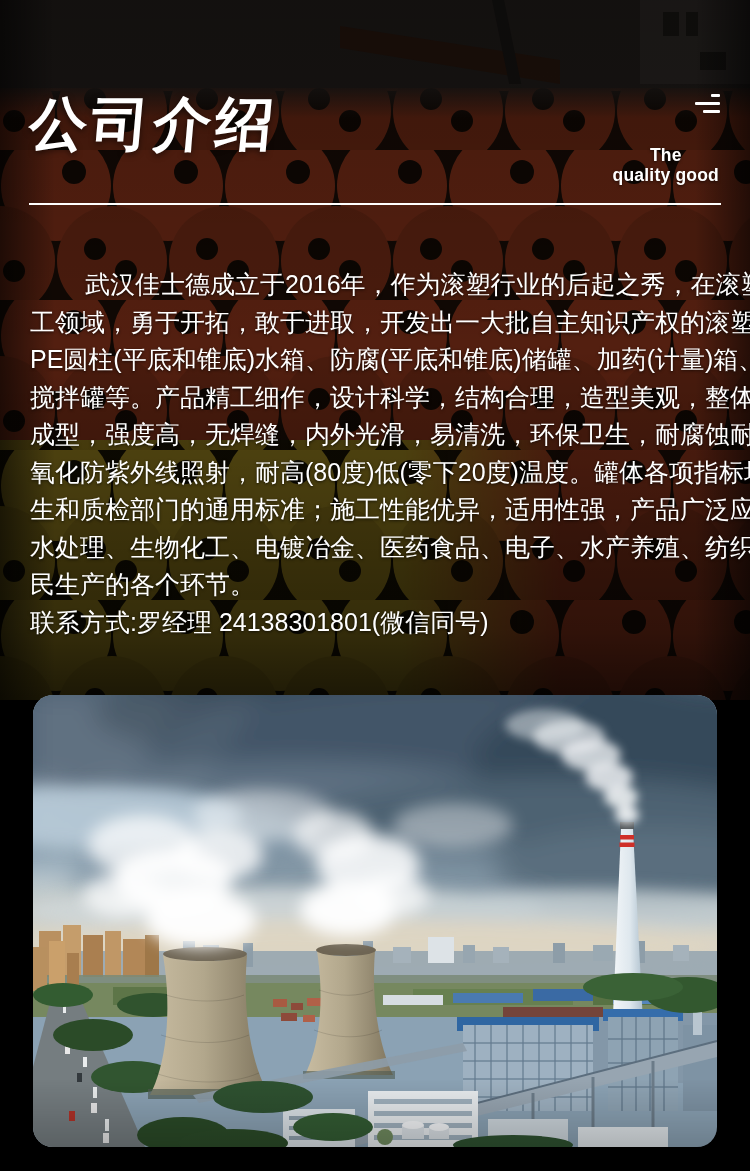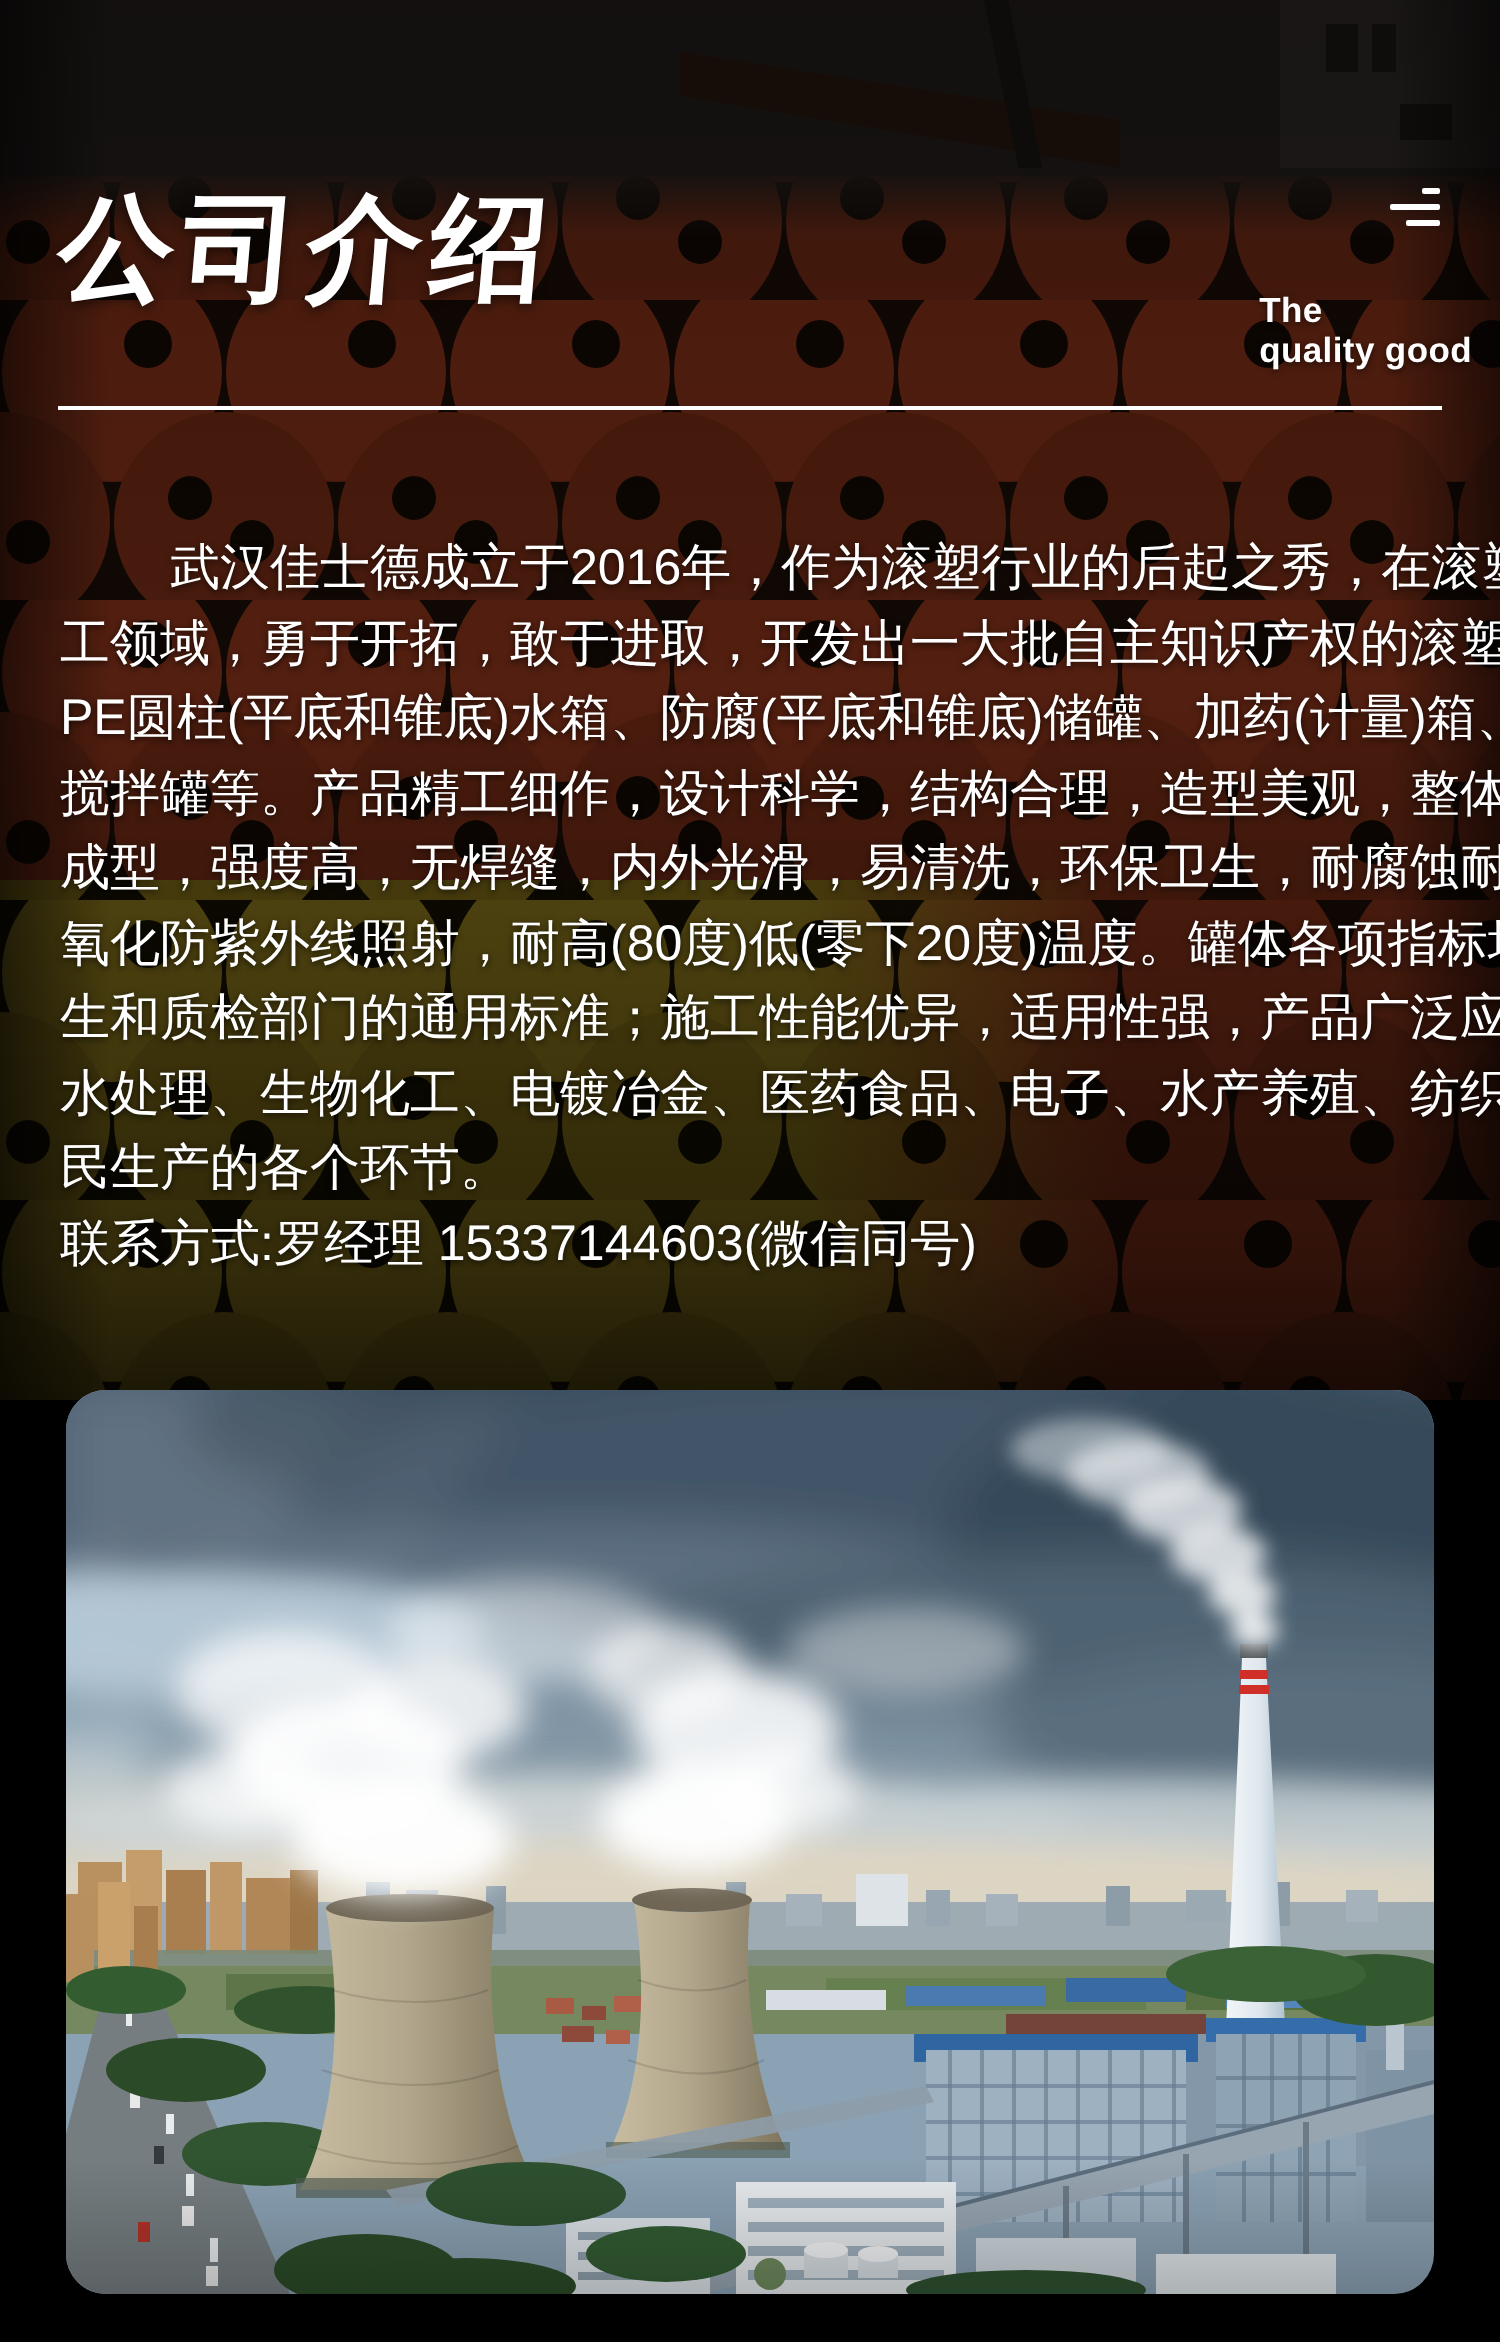--- a/index.html
+++ b/index.html
@@ -14,21 +14,21 @@
   
   .page-title{position:absolute;left:26px;top:86px;color:#fff;font-size:58px;font-weight:800;
       letter-spacing:4px;transform:skewX(-5deg);transform-origin:left bottom;
       text-shadow:0 2px 6px rgba(0,0,0,.55);white-space:nowrap;}
   .menu-icon{position:absolute;right:30px;top:94px;display:flex;flex-direction:column;
       align-items:flex-end;gap:5px;cursor:pointer;}
   .menu-icon .bar{height:3px;background:#fff;border-radius:1px;}
   .menu-icon .b1{width:9px;}
   .menu-icon .b2{width:25px;}
   .menu-icon .b3{width:17px;}
-  .tagline{position:absolute;right:14px;top:145px;text-align:left;color:#fff;
+  .tagline{position:absolute;right:31px;top:145px;text-align:center;color:#fff;
       font-weight:bold;font-size:17.5px;line-height:20px;letter-spacing:.2px;
       text-shadow:0 1px 3px rgba(0,0,0,.6);}
   .divider{position:absolute;left:29px;top:203px;width:692px;height:2px;background:#fff;}
 
   
   .intro{position:absolute;left:30px;top:266px;width:690px;color:#fff;
       font-size:25px;line-height:37.5px;
       text-shadow:0 1px 3px rgba(0,0,0,.7);}
   .pline{text-align:justify;text-align-last:justify;text-justify:inter-character;
       white-space:nowrap;overflow:visible;}
@@ -130,21 +130,21 @@
   <div class="intro">
     <div class="pline first">武汉佳士德成立于2016年，作为滚塑行业的后起之秀，在滚塑制品加工</div>
     <div class="pline">工领域，勇于开拓，敢于进取，开发出一大批自主知识产权的滚塑产品，如</div>
     <div class="pline">PE圆柱(平底和锥底)水箱、防腐(平底和锥底)储罐、加药(计量)箱、搅拌桶、</div>
     <div class="pline">搅拌罐等。产品精工细作，设计科学，结构合理，造型美观，整体滚塑一次</div>
     <div class="pline">成型，强度高，无焊缝，内外光滑，易清洗，环保卫生，耐腐蚀耐酸碱，抗</div>
     <div class="pline">氧化防紫外线照射，耐高(80度)低(零下20度)温度。罐体各项指标均达到卫</div>
     <div class="pline">生和质检部门的通用标准；施工性能优异，适用性强，产品广泛应用于环保</div>
     <div class="pline">水处理、生物化工、电镀冶金、医药食品、电子、水产养殖、纺织印染等国</div>
     <div class="pline last">民生产的各个环节。</div>
-    <div class="contact">联系方式:罗经理 15337144603(微信同号)</div>
+    <div class="contact">联系方式:罗经理 24138301801(微信同号)</div>
   </div>
 
   <div class="photo-card">
     <svg width="684" height="452" viewBox="0 0 684 452">
       <defs>
         <linearGradient id="sky" x1="0" y1="0" x2="0" y2="1">
           <stop offset="0" stop-color="#5d7083"></stop>
           <stop offset=".32" stop-color="#7e93a5"></stop>
           <stop offset=".58" stop-color="#aebfc9"></stop>
           <stop offset=".78" stop-color="#d3d2c7"></stop>

